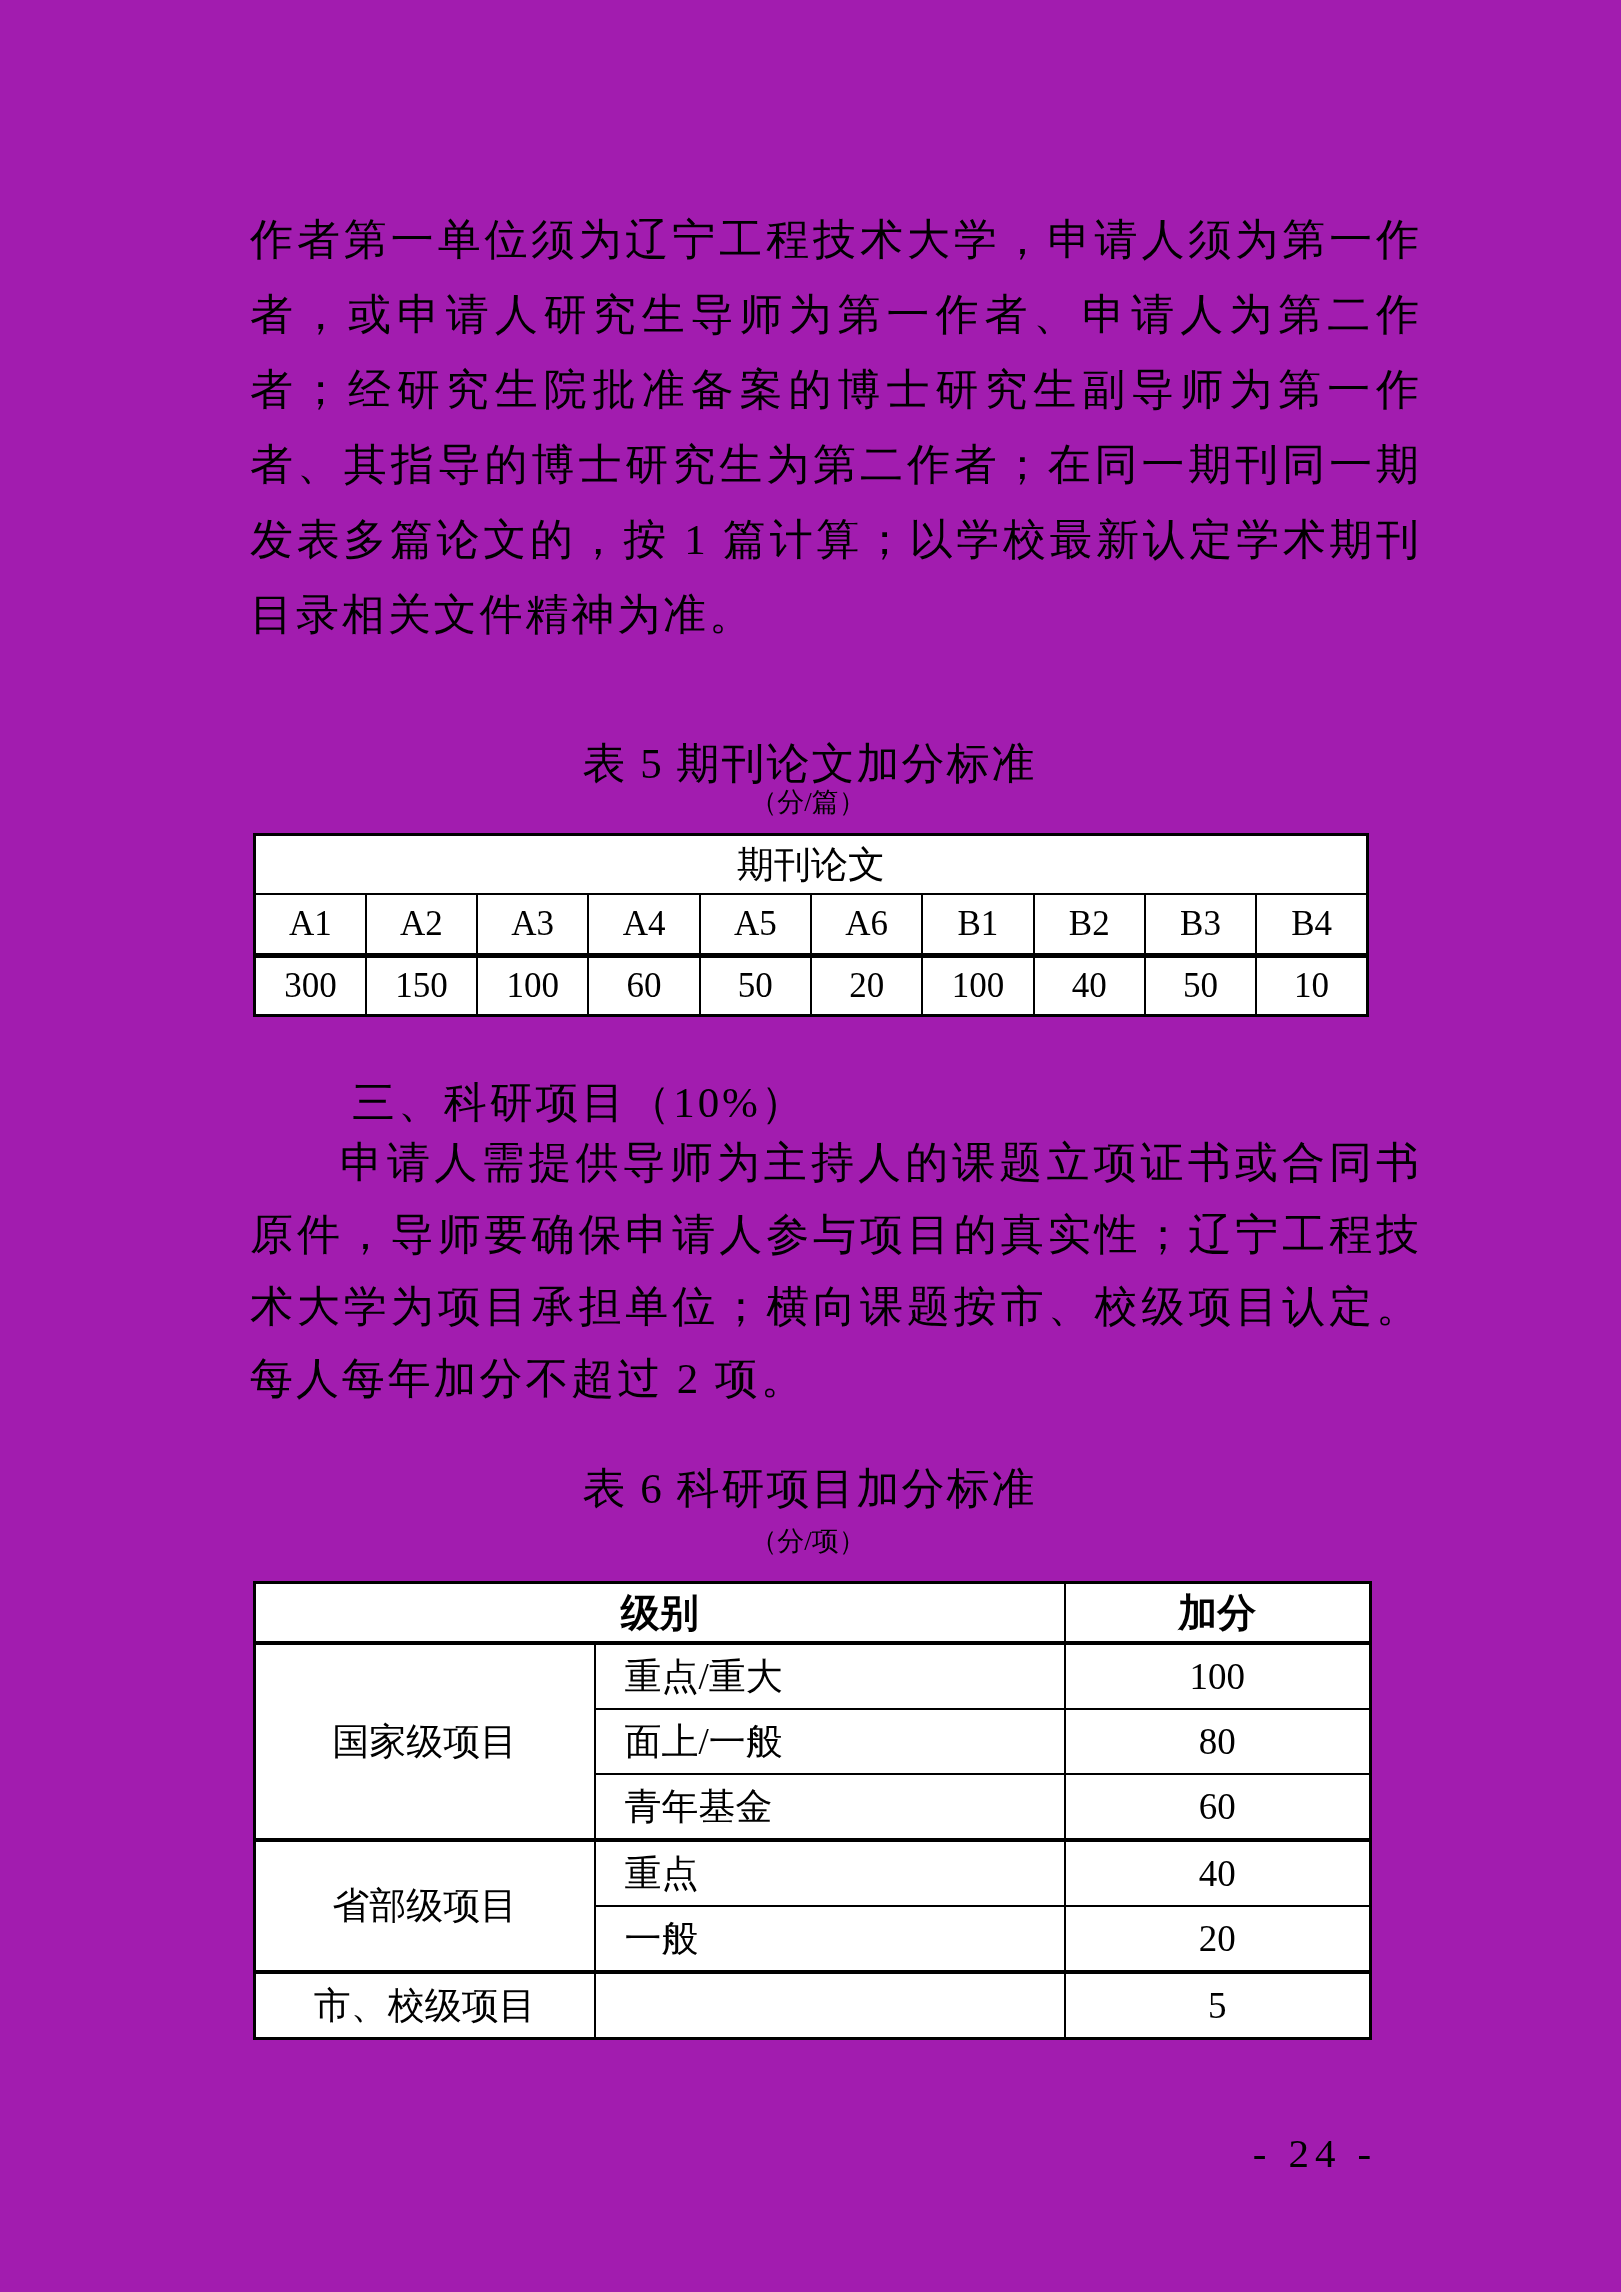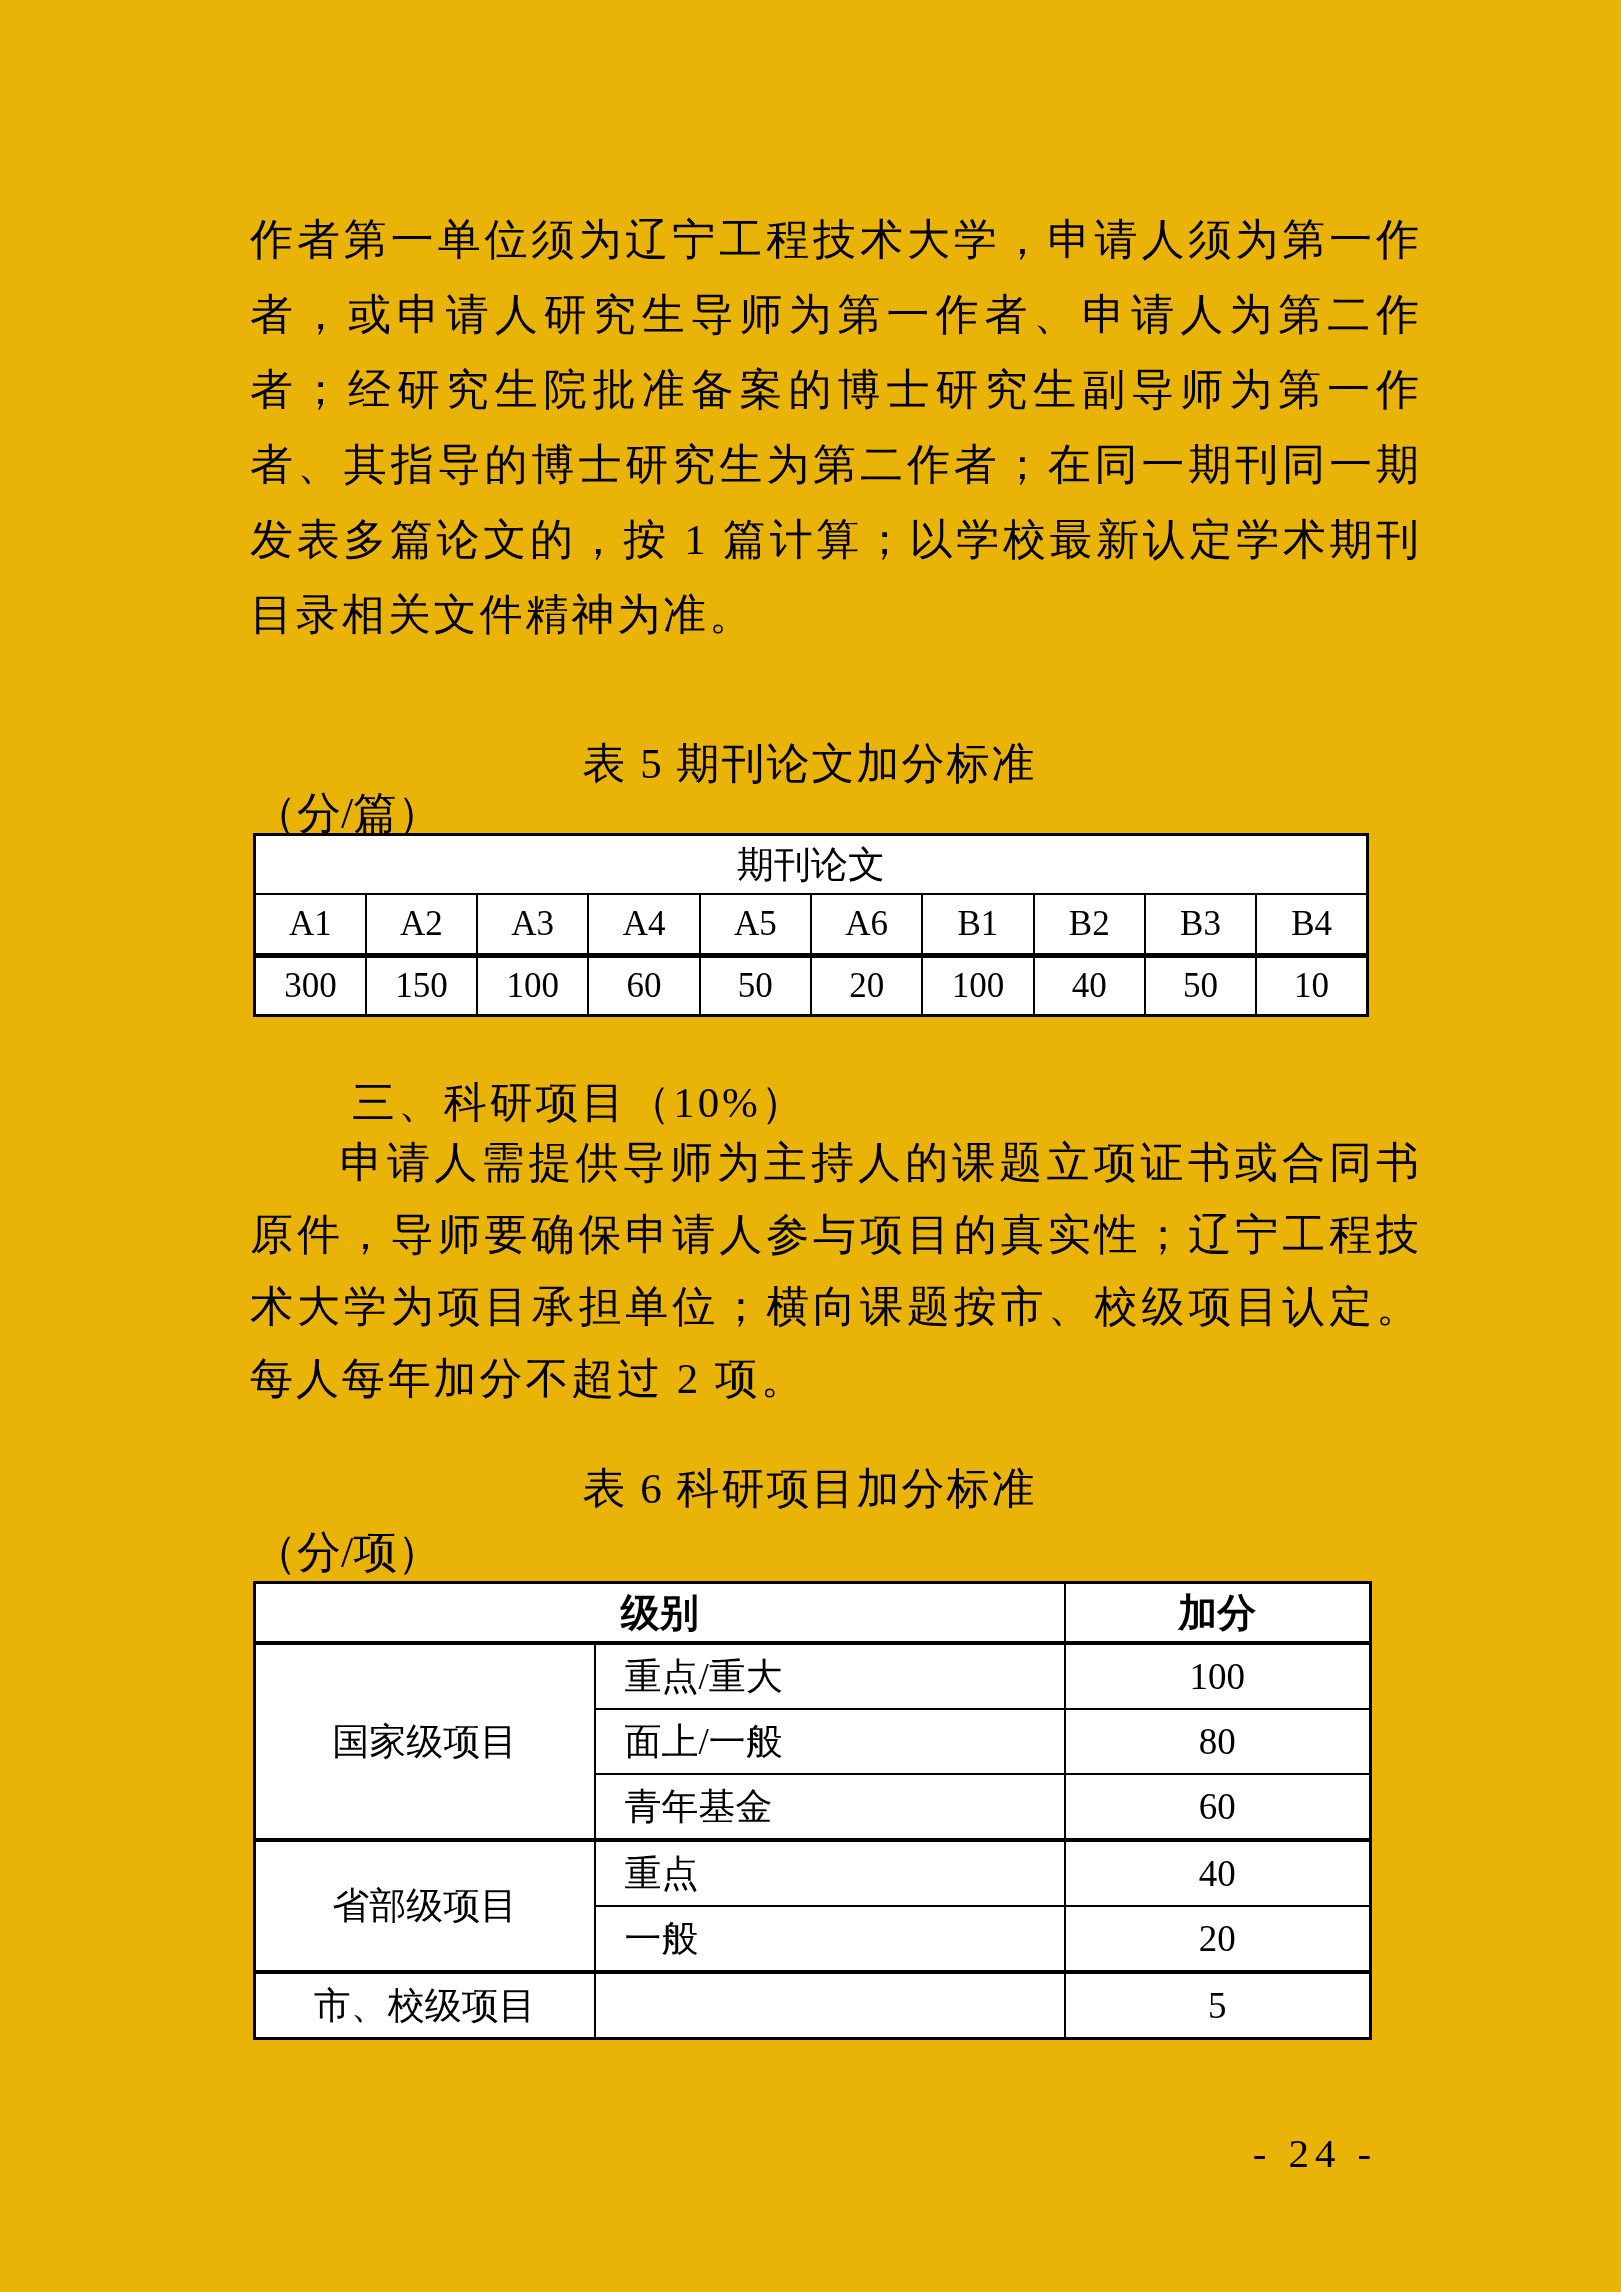--- a/index.html
+++ b/index.html
@@ -1,20 +1,20 @@
 <!DOCTYPE html>
 <html><head>
 <meta charset="utf-8">
 <style>
   html, body { margin: 0; padding: 0; background: #ffffff; }
   .page {
     position: relative;
     width: 1621px;
     height: 2293px;
-    background: #eab308;
+    background: #a21caf;
     color: #000000;
     font-family: "Liberation Serif", serif;
     overflow: hidden;
   }
   .para {
     position: absolute;
     left: 250px;
     width: 1172px;
     margin: 0;
     font-size: 43px;
@@ -40,22 +40,22 @@
     text-align: center;
     font-size: 43px;
     letter-spacing: 2px;
   }
   .t5-title { top: 735px; }
   .t6-title { top: 1460px; }
   .unit-note {
     position: absolute;
     left: 253px;
     width: 1110px;
-    text-align: left;
-    font-size: 44px;
+    text-align: center;
+    font-size: 27px;
   }
   .t5-note { top: 784px; }
   .t6-note { top: 1523px; }
   table {
     position: absolute;
     left: 253px;
     width: 1116px;
     border-collapse: collapse;
     table-layout: fixed;
     background: #ffffff;

